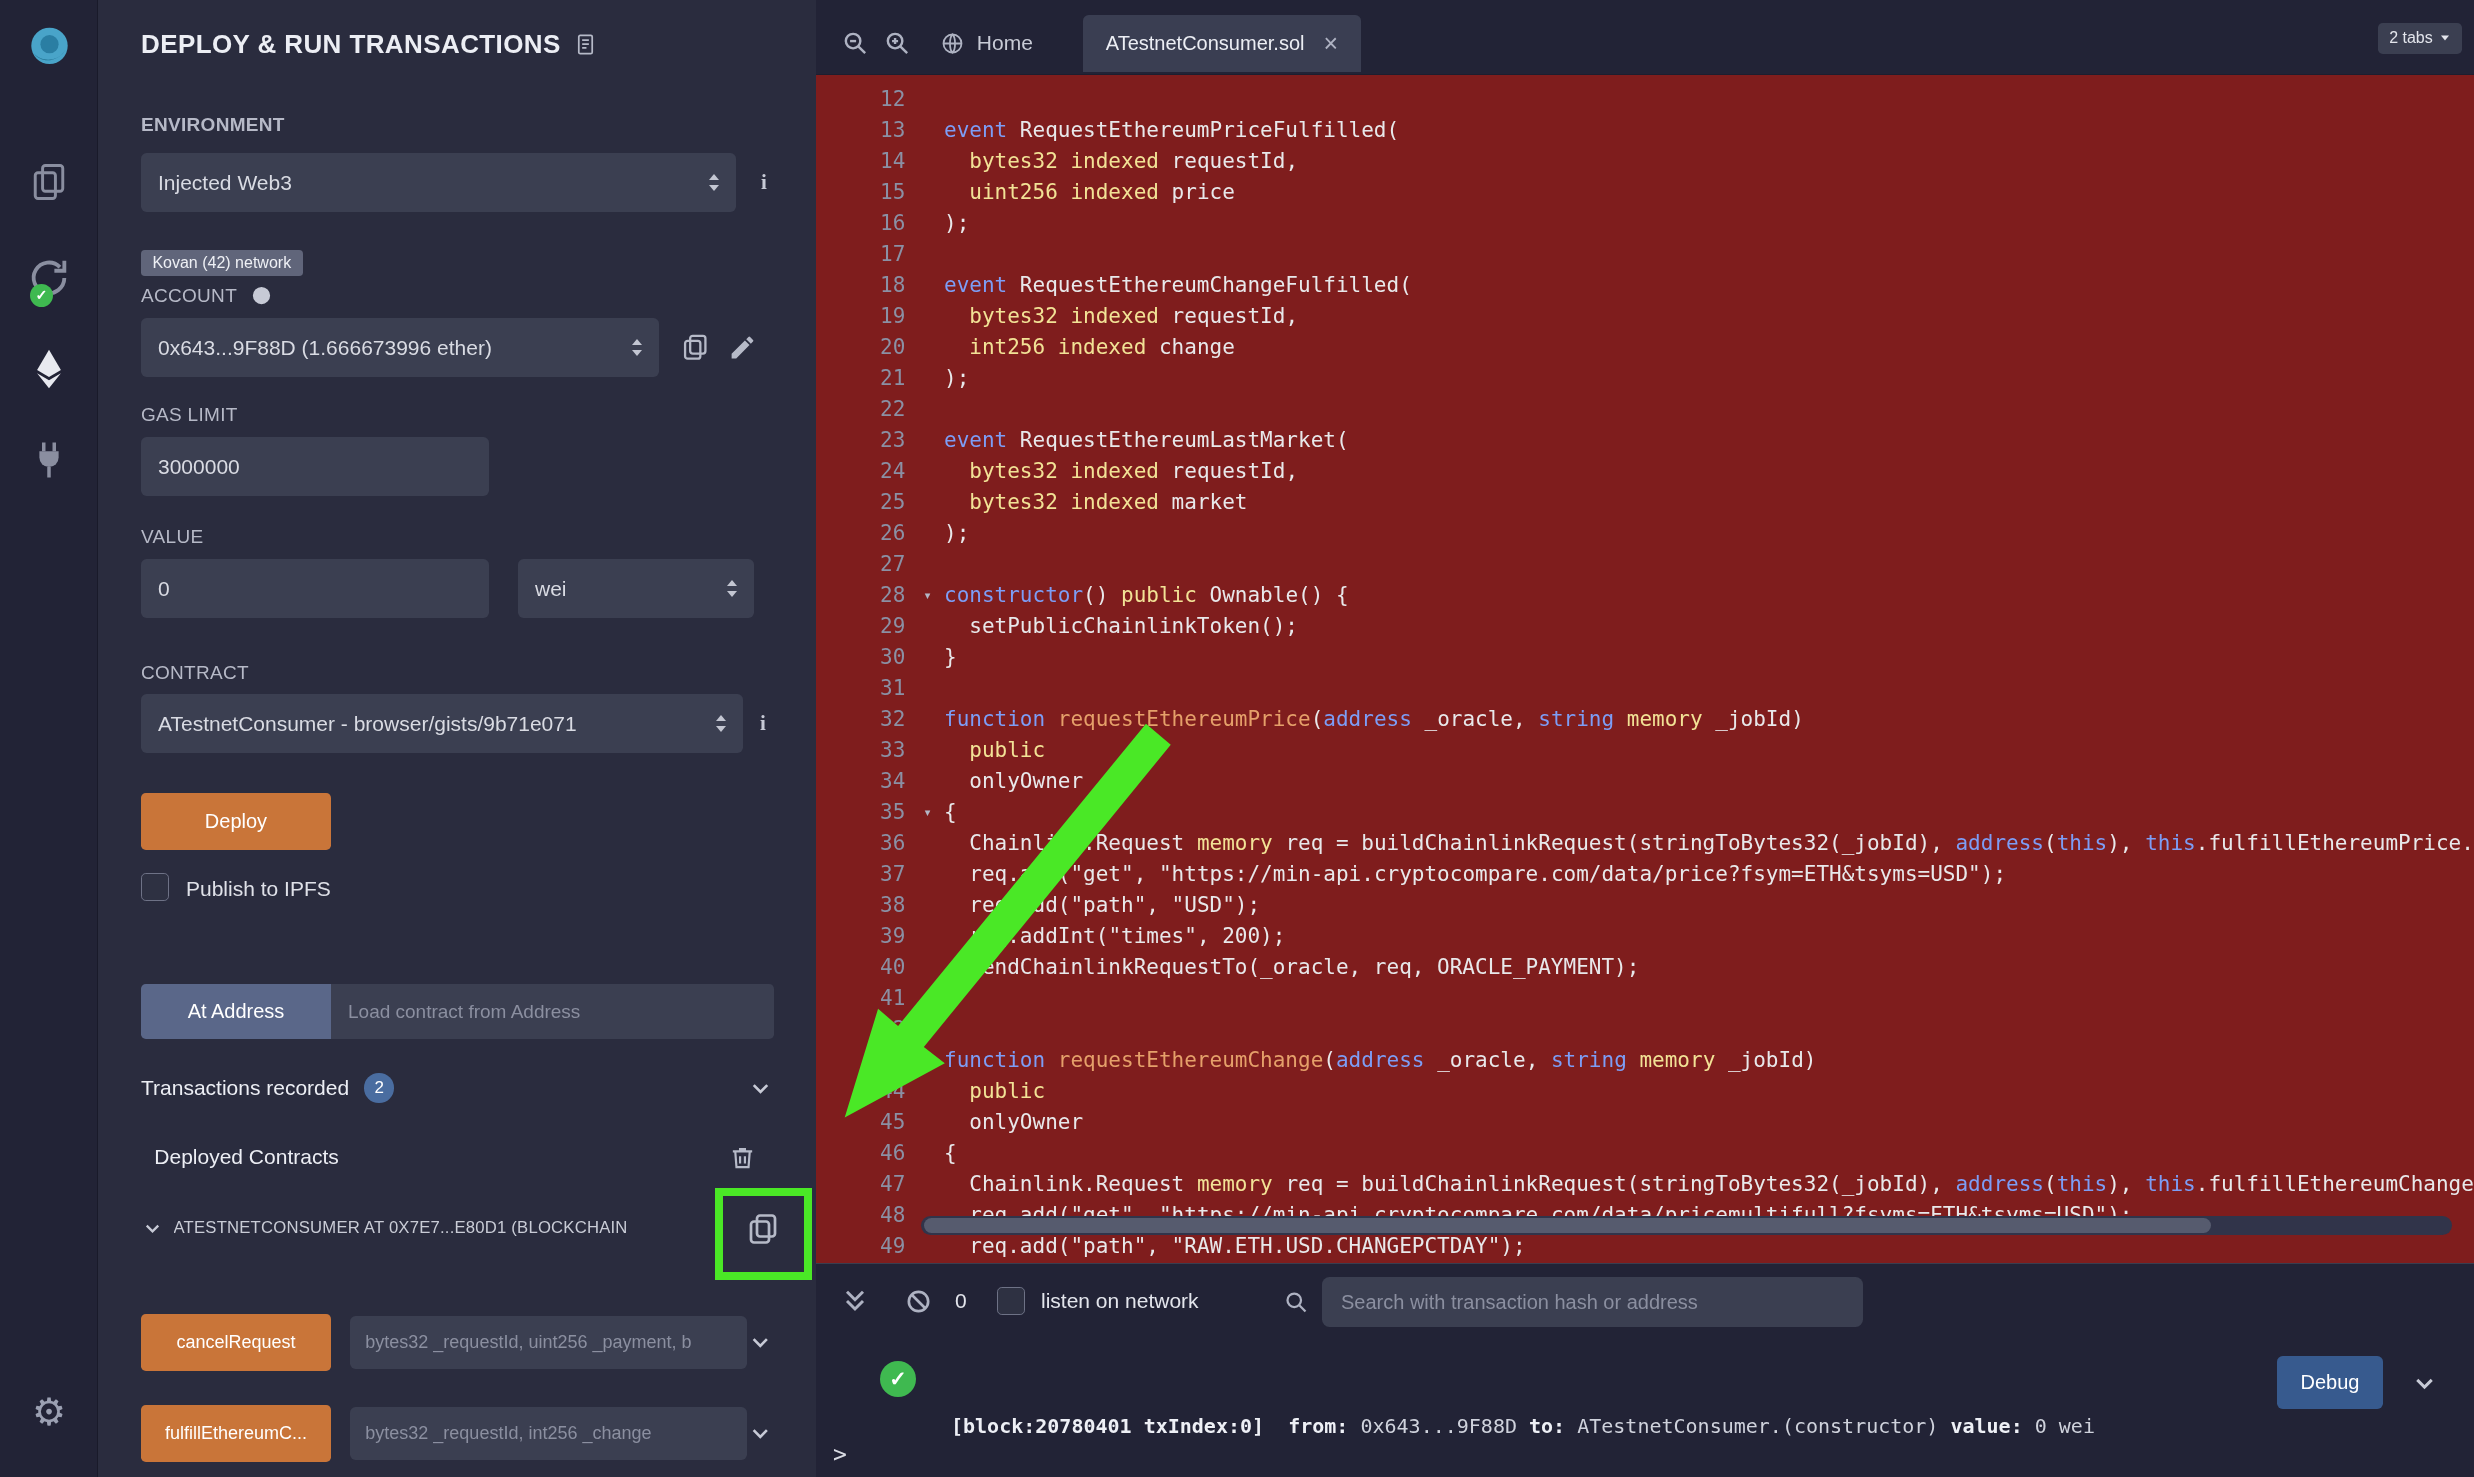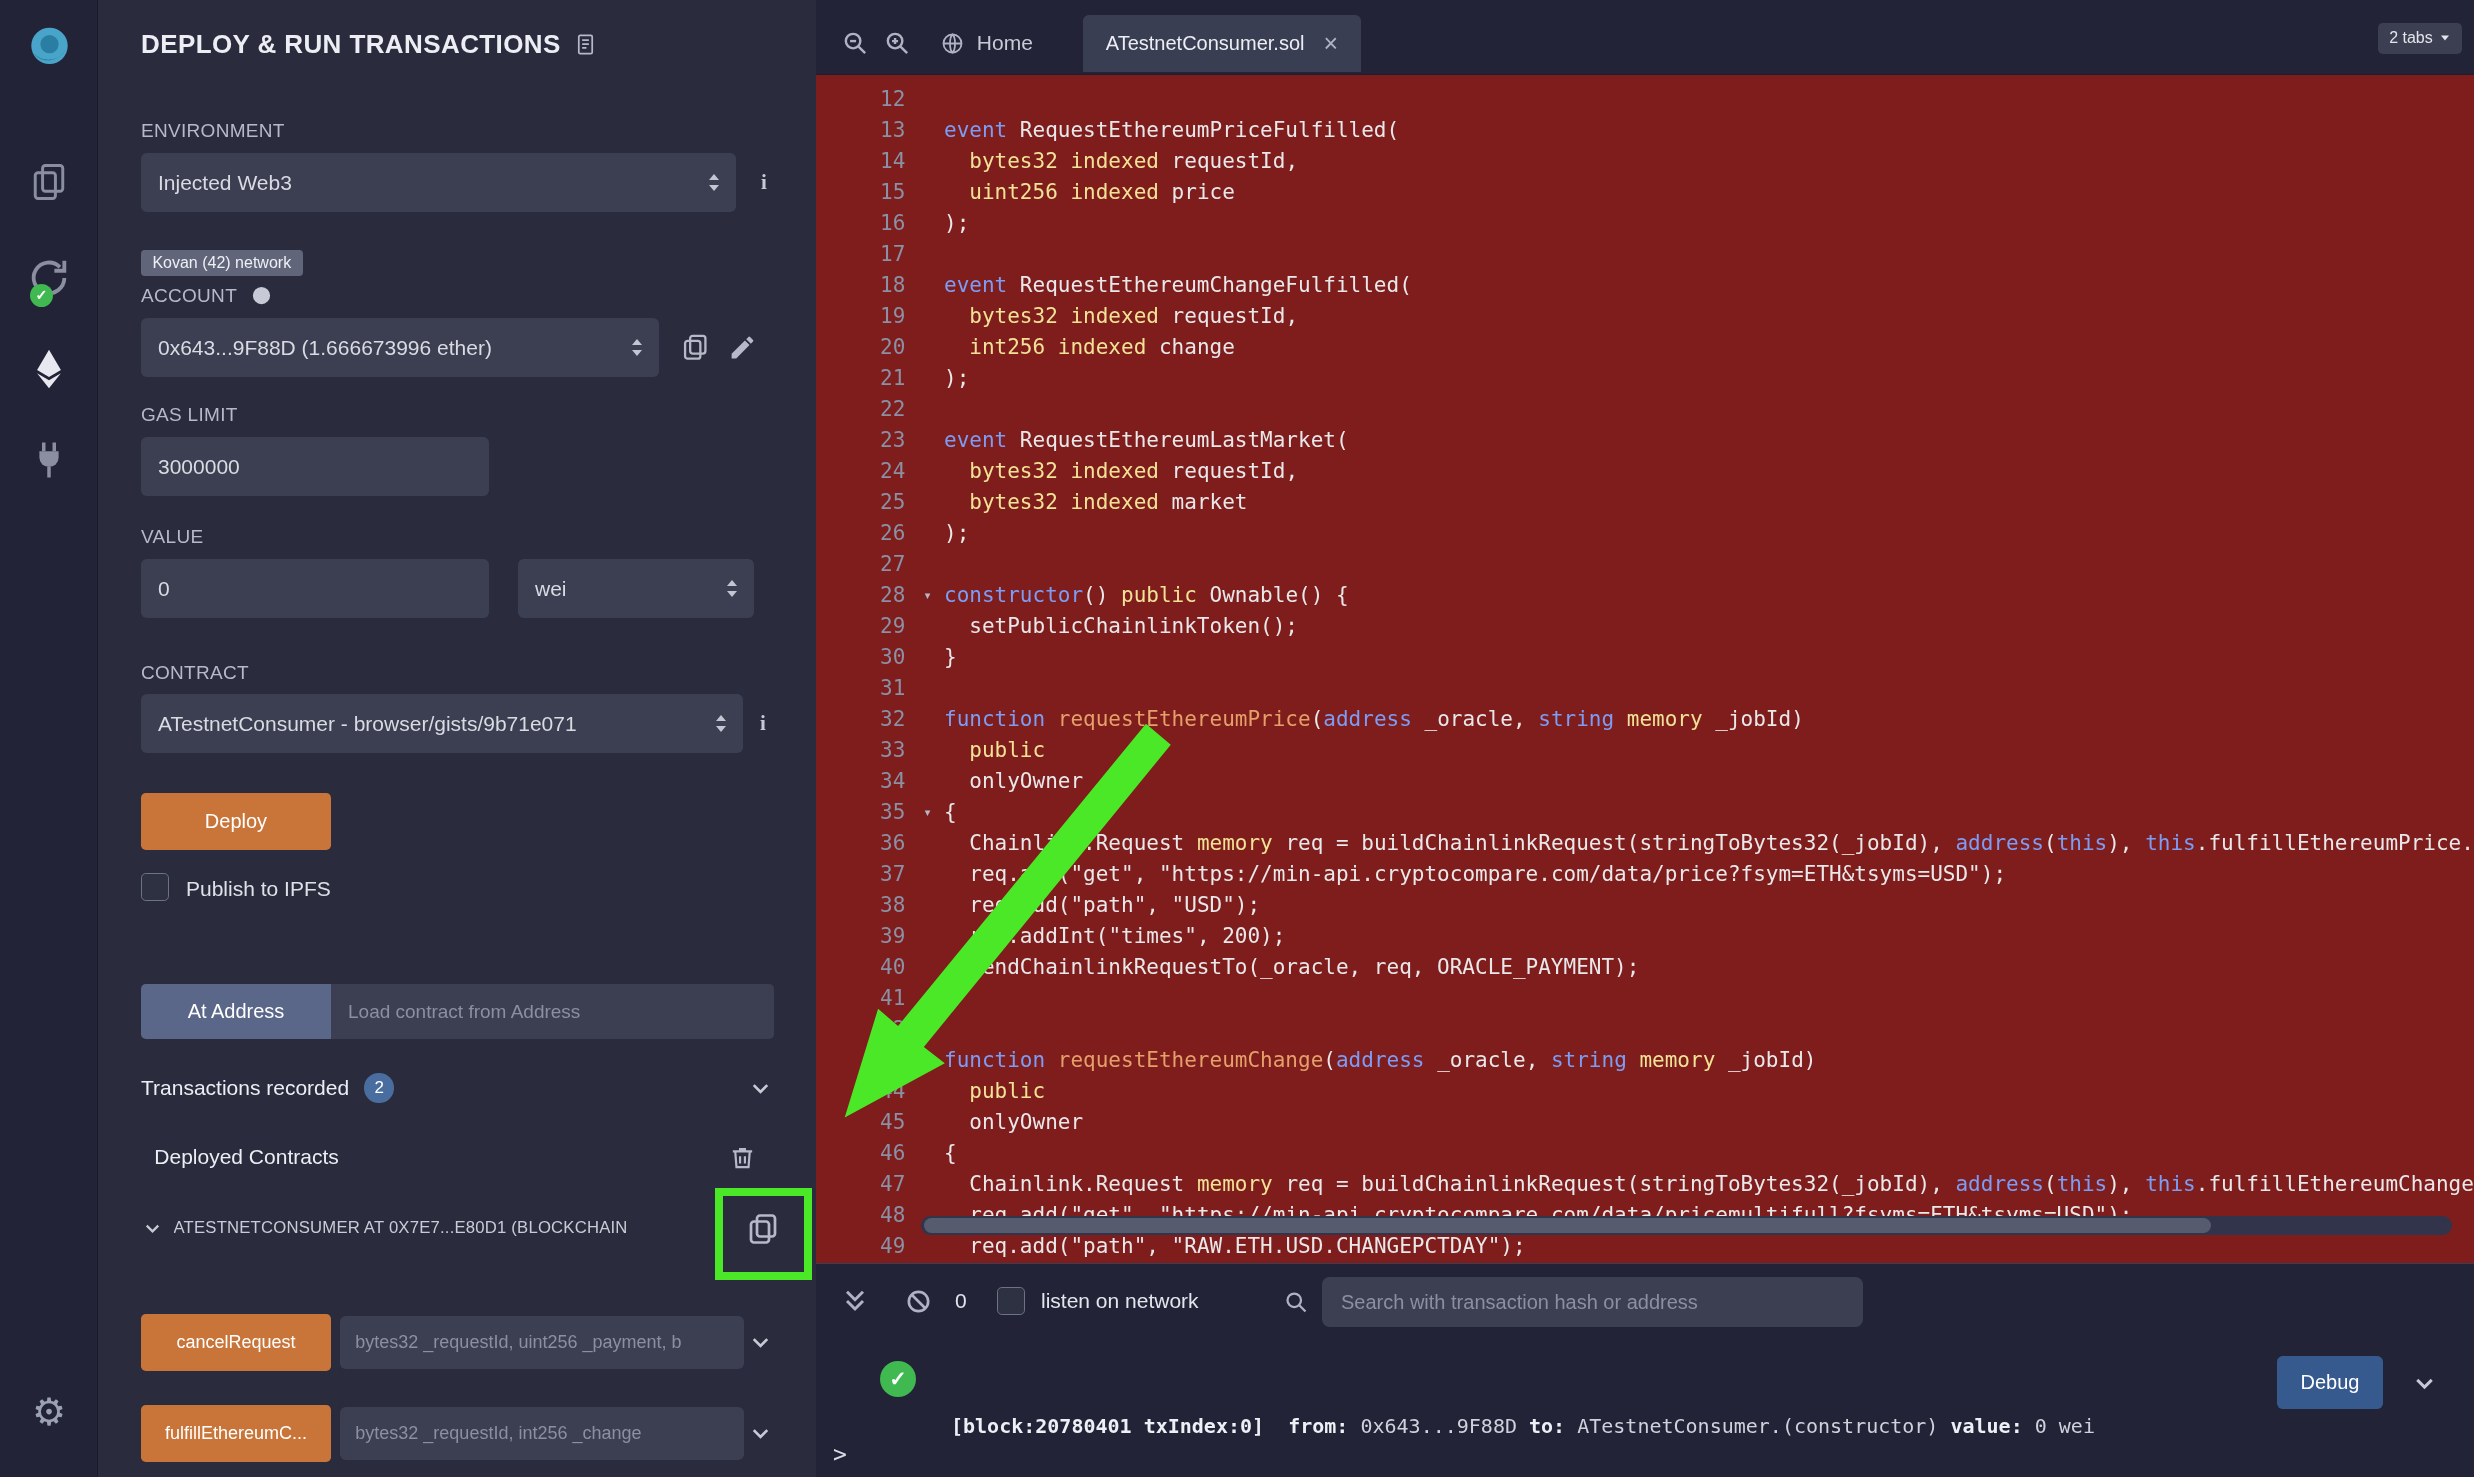--- a/index.html
+++ b/index.html
@@ -60,21 +60,21 @@
   .at-input::placeholder { color:#8b8fa0; }
 
   .count-badge { width:29.6px; height:29.6px; border-radius:50%; background:#4a6da0; color:#fff;
     font-size:17px; display:flex; align-items:center; justify-content:center; }
 
   .caps-item { font-size:16.7px; color:#c9ccd6; letter-spacing:0.2px; white-space:nowrap;
     overflow:hidden; max-width:481px; }
 
   .fn-btn { width:190px; height:57px; font-size:18px; flex:none; }
   .fn-param { width:404px; height:53px; background:#3b3f51; border:none; border-radius:5.7px;
-    color:#8b8fa0; font-size:18px; padding:0 15.3px; margin-left:9px; }
+    color:#8b8fa0; font-size:18px; padding:0 15.3px; margin-left:19px; }
   .fn-param::placeholder { color:#8b8fa0; }
 
   
   .editor { position:absolute; left:816px; top:12px; width:1659px; height:1263px; background:#7f1d1d; }
   .tabbar { position:absolute; left:0; top:0; right:0; height:63px; background:#222336;
     border-bottom:1px solid #1d1e2f; display:flex; align-items:center; }
   .tb-icon { margin-left:13.3px; cursor:pointer; }
   .home-tab { display:flex; align-items:center; gap:10.5px; margin-left:27px; color:#c8cbd6;
     font-size:21px; cursor:pointer; }
   .file-tab { margin-left:50px; height:57px; background:#3a3e52; border-radius:5.7px 5.7px 0 0;
@@ -168,21 +168,21 @@
 <div class="side-panel">
 
   <div class="sp-abs panel-title" style="top:29px;">
     <span>DEPLOY &amp; RUN TRANSACTIONS</span>
     <svg width="23" height="27" viewBox="0 0 24 24" fill="none" stroke="#b6bac8" stroke-width="1.8">
       <rect x="5" y="2.5" width="14" height="19" rx="1.5"></rect>
         <path d="M8.5 7.5h7M8.5 11.5h7M8.5 15.5h4.5"></path>
     </svg>
   </div>
 
-  <div class="sp-abs sp-label" style="top:120px;">ENVIRONMENT</div>
+  <div class="sp-abs sp-label" style="top:114px;font-weight:bold;">ENVIRONMENT</div>
   <div class="sp-abs row-flex" style="top:153px; width:633px;">
     <div class="sel" style="width:595px;">
       <span class="sel-text">Injected Web3</span>
       <span class="caret-pair">
           <span class="caret-up"></span>
           <span class="caret-dn"></span>
         </span>
     </div>
     <span class="info-i" style="margin-left:25px;">i</span>
   </div>

